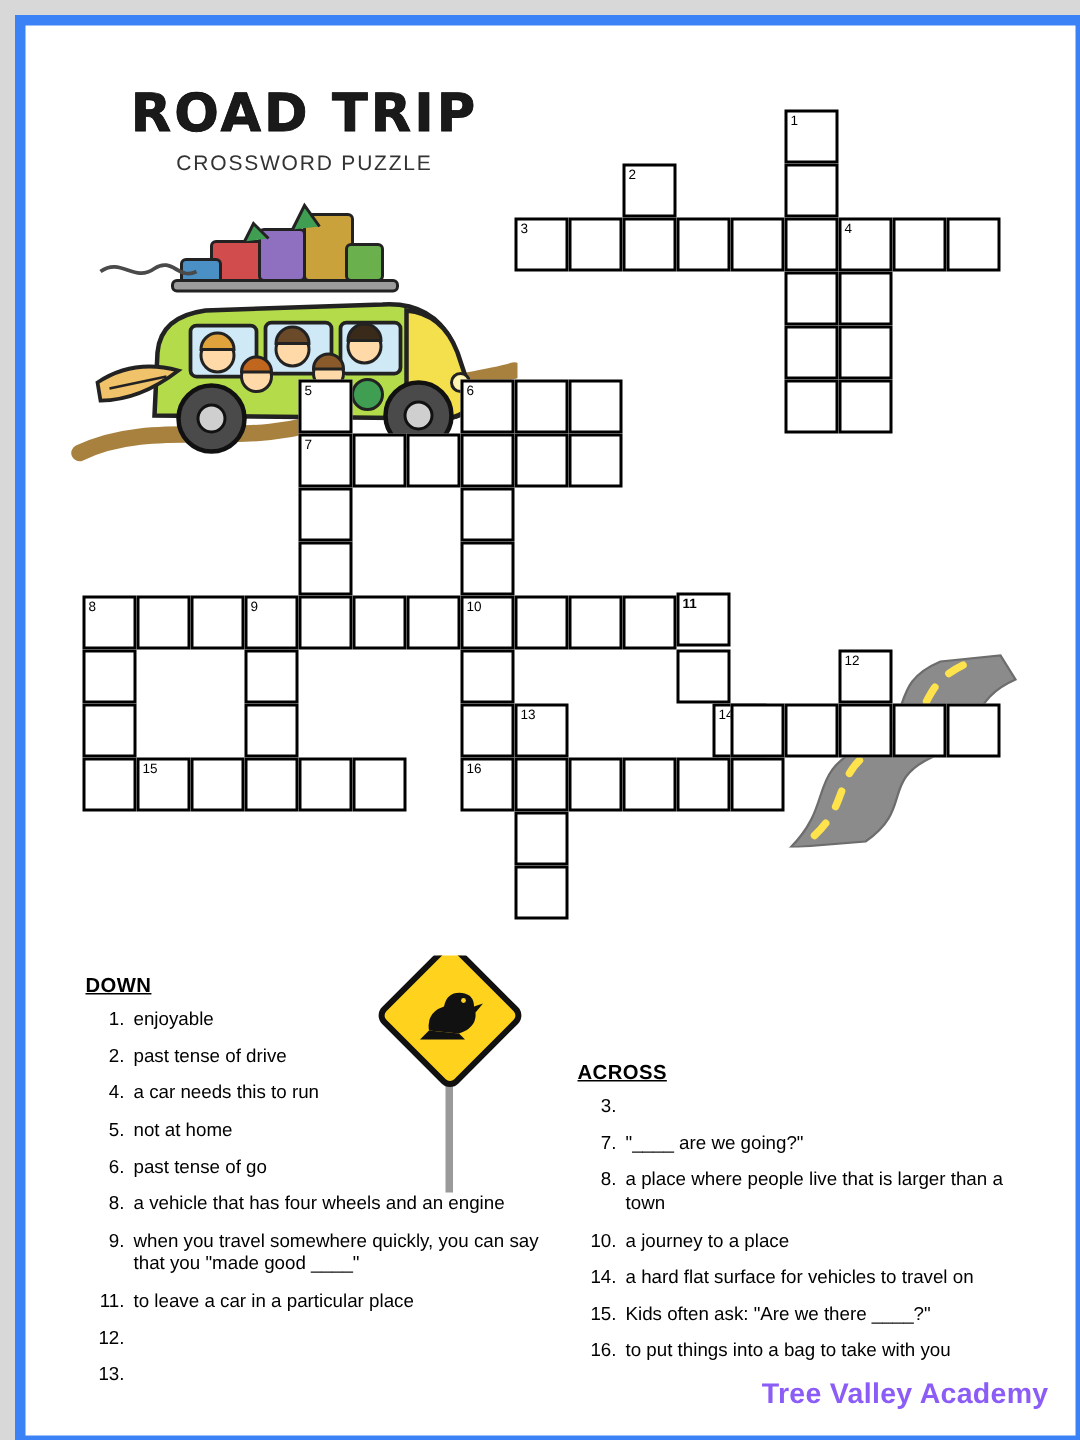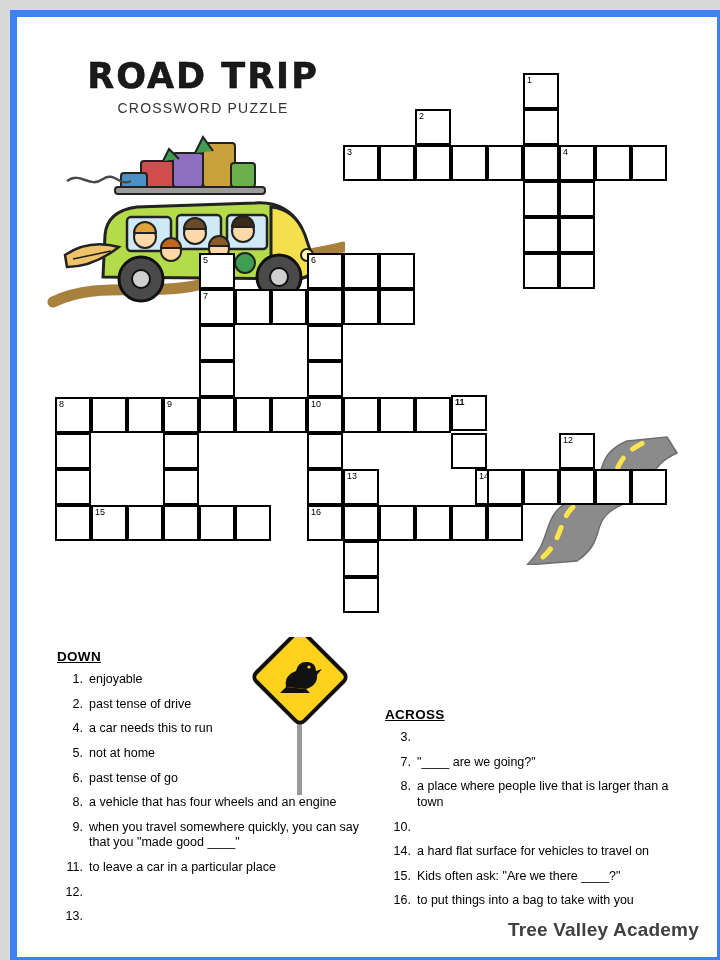--- a/index.html
+++ b/index.html
@@ -143,21 +143,21 @@
   }
 
   
   .footer {
     position: absolute;
     right: 18px;
     bottom: 16px;
     font-family: "Liberation Sans", sans-serif;
     font-size: 19px;
     font-weight: bold;
-    color: #404040;
+    color: #8b5cf6;
     letter-spacing: .2px;
   }
 </style>
 </head>
 <body>
 
 <div class="page">
 
   <div class="title-block">
     <div class="puzzle-title">ROAD TRIP</div>
@@ -398,20 +398,21 @@
         <div class="clue-row">
           <span class="clue-num">7.</span>
           <span class="clue-text">"____ are we going?"</span>
         </div>
         <div class="clue-row">
           <span class="clue-num">8.</span>
           <span class="clue-text">a place where people live that is larger than a town</span>
         </div>
         <div class="clue-row">
           <span class="clue-num">10.</span>
+          <span class="clue-text">a journey to a place</span>
         </div>
         <div class="clue-row">
           <span class="clue-num">14.</span>
           <span class="clue-text">a hard flat surface for vehicles to travel on</span>
         </div>
         <div class="clue-row">
           <span class="clue-num">15.</span>
           <span class="clue-text">Kids often ask: "Are we there ____?"</span>
         </div>
         <div class="clue-row">

